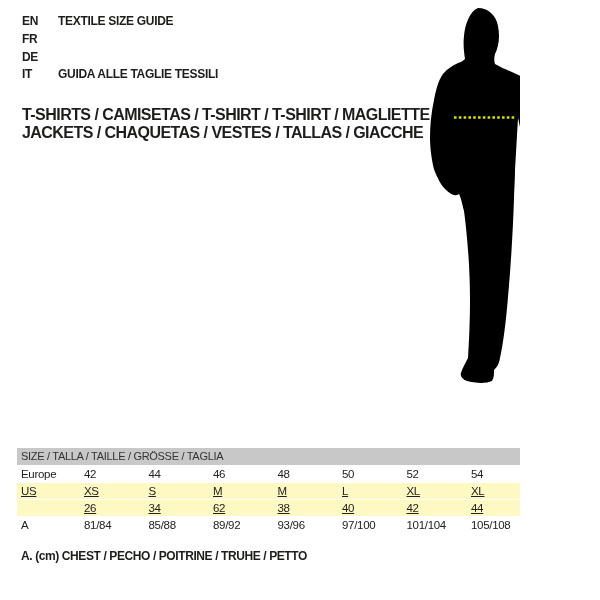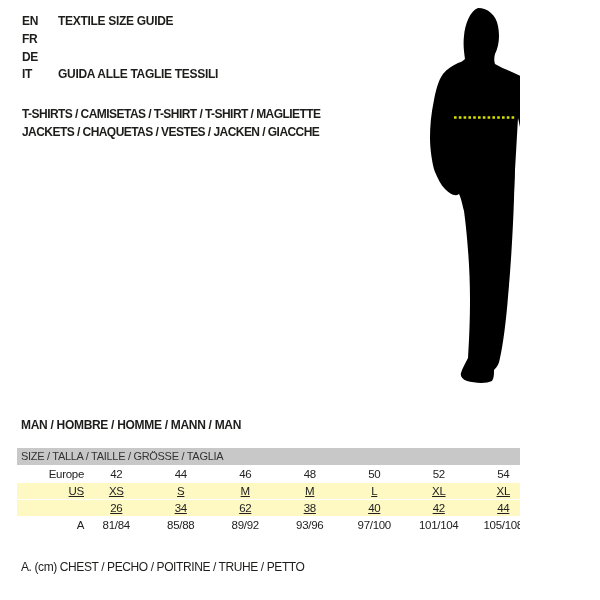--- a/index.html
+++ b/index.html
@@ -5,38 +5,38 @@
   html,body{margin:0;padding:0;background:#ffffff;}
   .page{
     position:relative;width:520px;height:600px;background:#ffffff;overflow:hidden;
     font-family:"Liberation Sans",sans-serif;color:#1d1d1b;
   }
   
   .lang-block{position:absolute;left:22px;top:13px;}
   .lang-row{display:flex;line-height:17.8px;font-size:12px;font-weight:bold;letter-spacing:-0.3px;}
   .lang-code{width:36px;}
   
-  .categories{position:absolute;left:22px;top:106px;font-size:12px;font-weight:bold;
+  .categories{position:absolute;left:22px;top:106px;font-size:16px;font-weight:bold;
     letter-spacing:-0.55px;line-height:17.5px;}
   
   .figure-wrap{position:absolute;left:390px;top:0;width:210px;height:400px;}
   .figure-wrap svg{display:block;}
   .figure-wrap text{font-family:"Liberation Sans",sans-serif;}
   
   .section-title{position:absolute;left:21px;top:418px;font-size:12px;font-weight:bold;letter-spacing:-0.3px;}
   
   .size-table{position:absolute;left:17px;top:448px;width:583px;border-collapse:collapse;table-layout:fixed;}
-  .size-table td{padding:0;font-size:11.5px;letter-spacing:-0.3px;text-align:center;color:#222;}
+  .size-table td{padding:0;font-size:11.5px;letter-spacing:-0.3px;color:#222;}
   .size-table .th-bar td{background:#c8c8c8;height:13px;font-size:11px;text-align:left;
     padding-left:4px;color:#333;}
   .size-table tr{height:17px;border-bottom:1px solid #ffffff;}
-  .size-table td.row-label{text-align:right;padding-left:4px;}
+  .size-table td.row-label{text-align:left;padding-left:4px;}
   .size-table tr.stripe td{background:#fef9c3;text-decoration:underline;}
   
-  .footnote{position:absolute;left:21px;top:549px;font-size:12px;font-weight:normal;letter-spacing:-0.4px;margin-top:11px;}
+  .footnote{position:absolute;left:21px;top:549px;font-size:12px;font-weight:bold;letter-spacing:-0.4px;}
 </style>
 </head>
 <body>
 
 <div class="page">
 
   <div class="lang-block">
     <div class="lang-row">
       <span class="lang-code">EN</span>
       <span class="lang-text">TEXTILE SIZE GUIDE</span>
@@ -48,21 +48,21 @@
       <span class="lang-code">DE</span>
     </div>
     <div class="lang-row">
       <span class="lang-code">IT</span>
       <span class="lang-text">GUIDA ALLE TAGLIE TESSILI</span>
     </div>
   </div>
 
   <div class="categories">
     <div>T-SHIRTS / CAMISETAS / T-SHIRT / T-SHIRT / MAGLIETTE</div>
-    <div>JACKETS / CHAQUETAS / VESTES / JACKEN / GIACCHE</div>
+    <div>JACKETS / CHAQUETAS / VESTES / TALLAS / GIACCHE</div>
   </div>
 
   <div class="figure-wrap">
     <svg width="210" height="400" viewBox="0 0 210 400" xmlns="http://www.w3.org/2000/svg">
       <path d="M 88 8
            C 98 8 106 15 108 26
            C 110 36 109 46 105 54
            C 104 58 104 61 105 64
            C 117 71 130 74 140 82
            C 148 88 152 100 154 114
@@ -96,21 +96,20 @@
            C 74 52 73 44 74 36
            C 75 24 80 11 88 8 Z" fill="#000000"></path>
 
       <line x1="64" y1="117.5" x2="126" y2="117.5" stroke-width="2.6" stroke-dasharray="2.6,2.2" stroke="#d6df00"></line>
 
       <line x1="155" y1="117.5" x2="170" y2="117.5" stroke="#111111" stroke-width="1.7" stroke-dasharray="3.2,2.6"></line>
       <text x="173" y="122.5" font-size="13" fill="#111111">A</text>
     </svg>
   </div>
 
-  <div class="section-title">MAN / HOMBRE / HOMME / MANN / MAN</div>
 
   <table class="size-table">
     <colgroup>
       <col style="width:67px">
       <col>
         <col>
         <col>
         <col>
         <col>
         <col>

